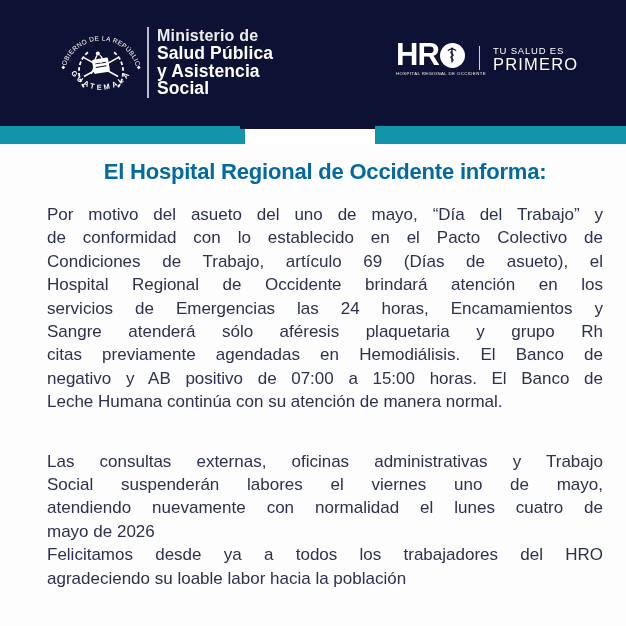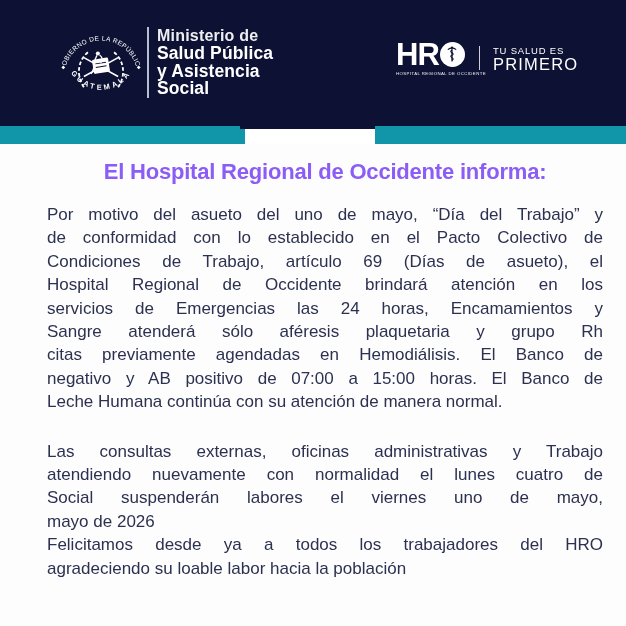--- a/index.html
+++ b/index.html
@@ -15,46 +15,46 @@
   .seal { position:absolute; left:56px; top:18px; width:90px; height:90px; }
 
   .v-divider { position:absolute; left:147px; top:27px; width:2px; height:71px;
                background:#c9d3e3; opacity:.9; }
 
   .ministry { position:absolute; left:157px; top:27px; color:#ffffff; }
   .ministry .pre { font-size:16px; font-weight:700; opacity:.93; line-height:18px; letter-spacing:.2px; }
   .ministry .b   { font-size:17.5px; font-weight:700; line-height:17.5px; letter-spacing:.1px; }
 
   .hro { position:absolute; left:396px; top:42px; color:#fff; }
-  .hro-row { display:flex; align-items:flex-start; }
+  .hro-row { display:flex; align-items:center; }
   .hro-hr { font-size:31px; font-weight:700; letter-spacing:-1px; line-height:26px; }
   .hro-disc { width:25px; height:25px; background:#ffffff; border-radius:50%;
               margin-left:1px; display:flex; align-items:center; justify-content:center; }
   .hro-sub { margin-top:3px; font-size:6px; letter-spacing:.55px; white-space:nowrap;
              transform:scale(.72); transform-origin:0 0; width:140%; opacity:.95; }
   .logo-divider { position:absolute; left:479px; top:46px; width:1px; height:24px;
                   background:rgba(255,255,255,.8); }
   .tagline { position:absolute; left:493px; top:45px; color:#fff; }
   .tag1 { font-size:9.5px; letter-spacing:.8px; line-height:11px; font-weight:400; }
   .tag2 { font-size:16.5px; letter-spacing:1.2px; line-height:17px; font-weight:400; }
 
   
   .stripe-row { position:relative; width:626px; height:18px; background:#ffffff; }
   .seg-left  { position:absolute; left:0;  top:0; width:245px; height:18px; background:#1195a9; }
   .seg-right { position:absolute; left:375px; top:0; width:251px; height:18px; background:#1195a9; }
   .notch { position:absolute; left:240px; top:0; width:135px; height:3px; background:#0d1133; }
 
   
   .content { padding:13px 23px 0 47px; color:#2c3150; }
-  .title { margin:0 0 17px 0; font-size:22px; font-weight:700; color:#8b5cf6;
+  .title { margin:0 0 17px 0; font-size:22px; font-weight:700; color:#0369a1;
            text-align:center; line-height:29px; letter-spacing:-0.2px; }
   .para { font-size:17px; line-height:23.4px; }
   .para .ln { text-align:justify; }
   .para .ln.j { text-align-last:justify; }
-  .p2 { margin-top:26px; }
+  .p2 { margin-top:36px; }
 </style>
 </head>
 <body>
 
 <div class="page">
 
   <div class="header">
 
     <svg class="seal" viewBox="0 0 100 100">
       <defs>
@@ -133,21 +133,21 @@
       <div class="ln j">Hospital Regional de Occidente brindará atención en los</div>
       <div class="ln j">servicios de Emergencias las 24 horas, Encamamientos y</div>
       <div class="ln j">Sangre atenderá sólo aféresis plaquetaria y grupo Rh</div>
       <div class="ln j">citas previamente agendadas en Hemodiálisis. El Banco de</div>
       <div class="ln j">negativo y AB positivo de 07:00 a 15:00 horas. El Banco de</div>
       <div class="ln">Leche Humana continúa con su atención de manera normal.</div>
     </div>
 
     <div class="para p2">
       <div class="ln j">Las consultas externas, oficinas administrativas y Trabajo</div>
+      <div class="ln j">Social suspenderán labores el viernes uno de mayo,</div>
       <div class="ln j">atendiendo nuevamente con normalidad el lunes cuatro de</div>
-      <div class="ln j">Social suspenderán labores el viernes uno de mayo,</div>
       <div class="ln">mayo de 2026</div>
       <div class="ln j">Felicitamos desde ya a todos los trabajadores del HRO</div>
       <div class="ln">agradeciendo su loable labor hacia la población</div>
     </div>
   </div>
 
 </div>
 
 </body></html>

